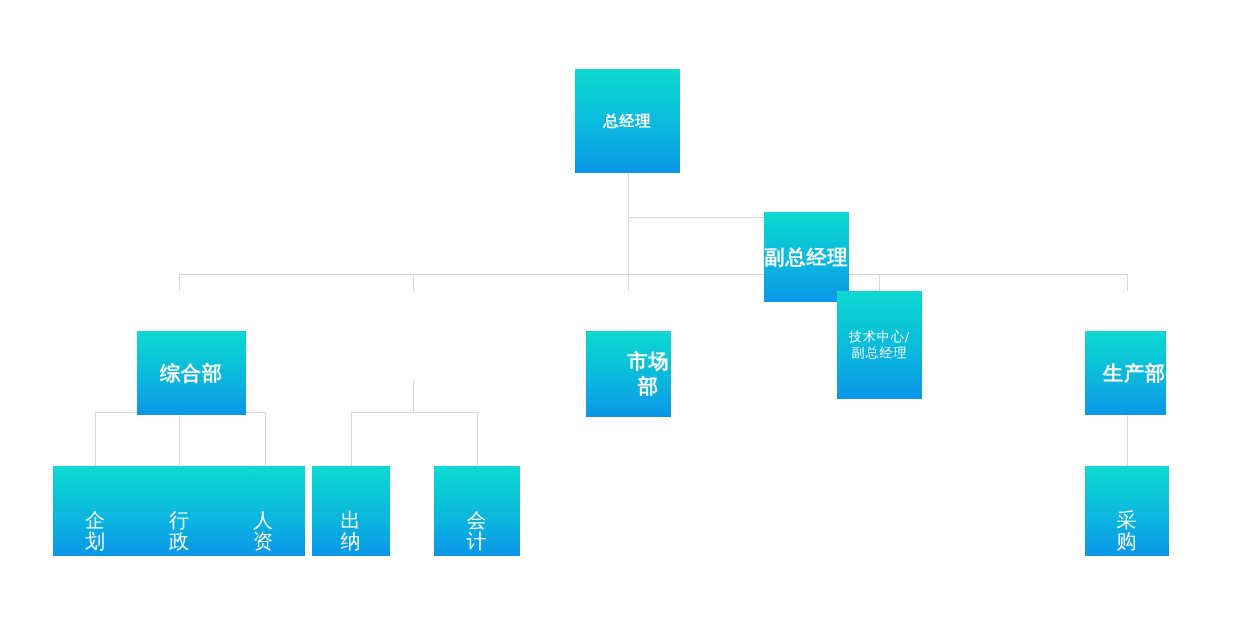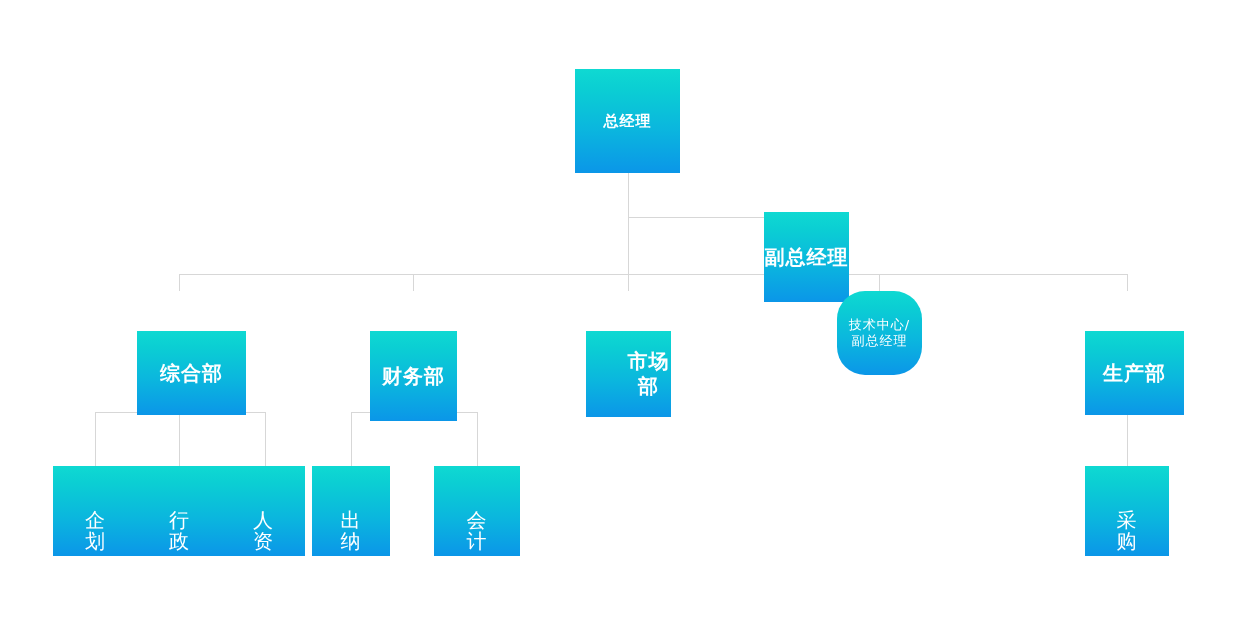--- a/index.html
+++ b/index.html
@@ -114,36 +114,33 @@
   </div>
 
   <div class="node size-14" style="left:764px; top:172px; width:85px; height:90px;">
     <span class="node-label">副总经理</span>
   </div>
 
   <div class="node size-14" style="left:137px; top:291px; width:109px; height:84px;">
     <span class="node-label">综合部</span>
   </div>
 
-  <div class="node size-14" style="left:370px; top:291px; width:87px; height:90px;">
-    <span class="node-label">财务部</span>
-  </div>
 
   <div class="node size-14" style="left:586px; top:291px; width:85px; height:86px;padding-left:40px;">
     <span class="node-label">市场部</span>
   </div>
 
-  <div class="node size-13" style="left:837px; top:291px; width:85px; height:84px;border-radius:28px;">
+  <div class="node size-13" style="left:837px; top:291px; width:85px; height:108px;">
     <span style="display:block;">
       <span style="display:block;">技术中心/</span>
       <span style="display:block;">副总经理</span>
     </span>
   </div>
 
-  <div class="node size-14" style="left:1085px; top:291px; width:99px; height:84px;">
+  <div class="node size-14" style="left:1085px; top:291px; width:81px; height:84px;justify-content:flex-end;">
     <span class="node-label">生产部</span>
   </div>
 
   <div class="node-merged" style="left:53px; top:466px; width:252px; height:90px;">
     <div class="merged-cell">
       <span class="vtext size-14">
         <span>企</span>
         <span>划</span>
       </span>
     </div>

